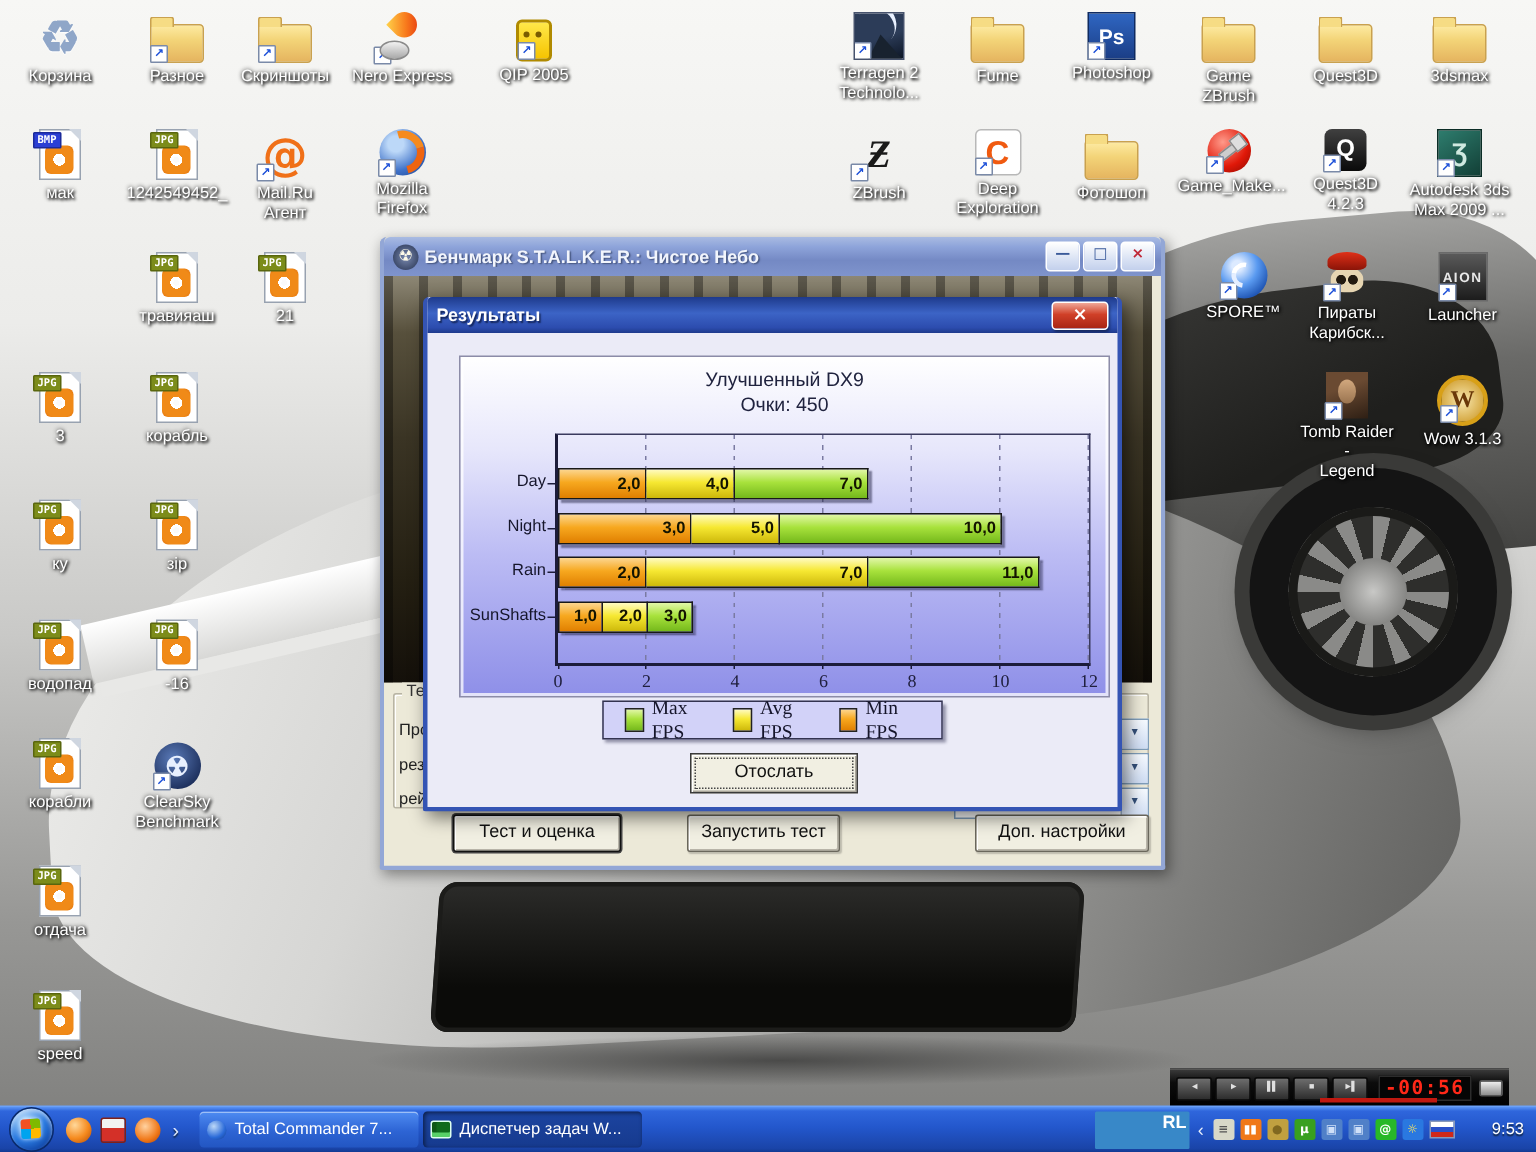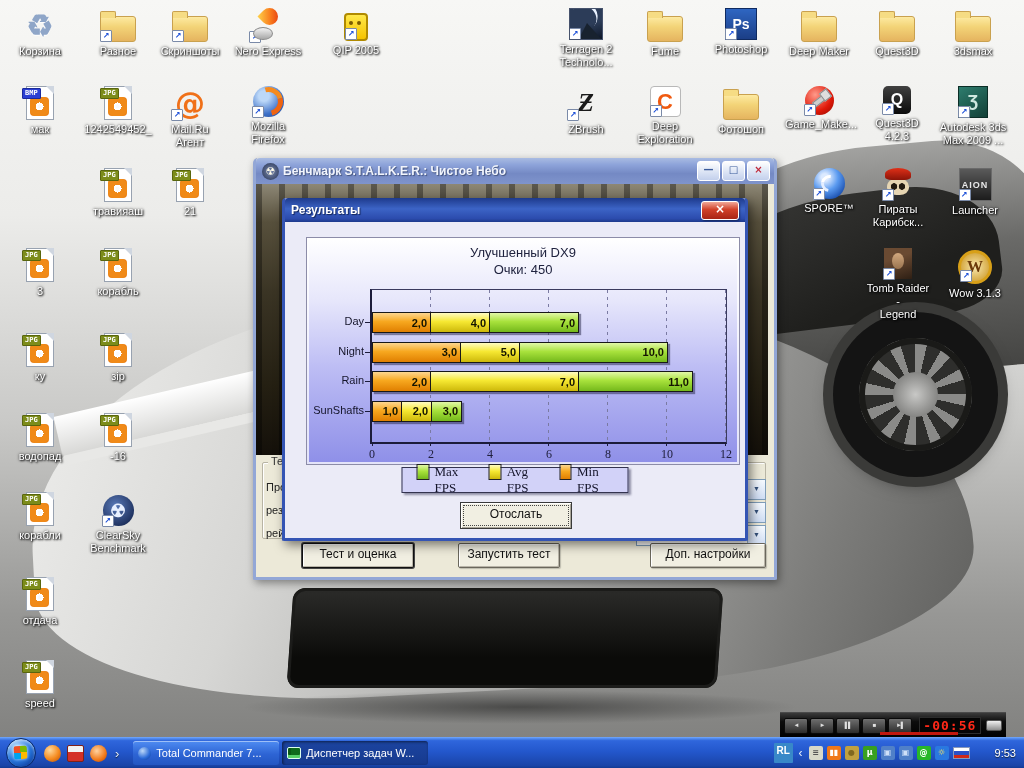--- a/index.html
+++ b/index.html
@@ -172,21 +172,21 @@
     box-shadow:2px 2px 1px rgba(35,35,70,.5);}
   .bseg{box-sizing:border-box;height:21px;border:1px solid #181818;display:flex;align-items:center;
     justify-content:flex-end;padding-right:3px;font-weight:bold;font-size:11px;color:#141400;}
   .bseg + .bseg{border-left:none;}
   .seg-min{background:linear-gradient(180deg,#fcd690 0%,#f7a81f 45%,#e07f00 100%);}
   .seg-avg{background:linear-gradient(180deg,#fffbc2 0%,#f6e832 45%,#cdb80a 100%);}
   .seg-max{background:linear-gradient(180deg,#e2f7a8 0%,#a8e23c 45%,#74b81b 100%);}
   .legend{position:absolute;left:50%;transform:translateX(-50%);top:245px;height:24px;
     display:flex;align-items:center;gap:16px;padding:0 14px;border:1px solid #33334f;
     background:#d2d2f8;box-shadow:2px 2px 2px rgba(35,35,70,.45);}
-  .leg-item{display:flex;gap:5px;font:13px "Liberation Serif",serif;color:#15152a;}
+  .leg-item{display:flex;align-items:center;gap:5px;font:13px "Liberation Serif",serif;color:#15152a;}
   .leg-sq{width:14px;height:14px;border:1px solid #222;}
   .btn-send{position:absolute;left:172px;top:280px;width:110px;height:25px;background:#f1efe2;
     border:1px solid #3a3a3a;box-shadow:inset 1px 1px 0 #fff,inset -1px -1px 0 #aaa69a;
     outline:1px dotted #444;outline-offset:-4px;font-size:12px;color:#111;
     text-align:center;line-height:23px;font-family:"Liberation Sans",sans-serif;}
   
   .player{position:absolute;left:780px;top:712px;width:226px;height:26px;z-index:4;
     background:linear-gradient(#3a3a3a,#0c0c0c 35%,#000);border-top:1px solid #4a4a4a;
     display:flex;align-items:center;padding:0 4px;box-sizing:border-box;}
   .pbtn{width:22px;height:14px;margin-right:2px;border:1px solid #0a0a0a;border-radius:2px;
@@ -215,22 +215,22 @@
   .qli-avira{background:radial-gradient(circle at 40% 35%,#ffd2a0,#f07818 60%,#a83c08);}
   .chev{color:#dfe9fc;font-size:13px;margin-right:14px;text-shadow:0 1px 1px #123;}
   .task{width:146px;height:24px;margin-right:3px;border-radius:3px;display:flex;align-items:center;
     padding:0 5px;box-sizing:border-box;color:#fff;font-size:11px;white-space:nowrap;overflow:hidden;
     background:linear-gradient(#4f8cf2,#2d64d4 55%,#2356c2);box-shadow:inset 0 1px 0 rgba(255,255,255,.45);}
   .task.active{background:linear-gradient(#1c44a0,#163a8e);box-shadow:inset 1px 1px 3px rgba(0,0,0,.55);}
   .task-ic{width:14px;height:12px;margin-right:5px;border-radius:2px;flex:none;}
   .ic-totalcmd{border-radius:50%;width:13px;height:13px;background:radial-gradient(circle at 35% 30%,#bcd8f8,#2a6ad8 60%,#123a88);}
   .ic-taskmgr{background:#0f6a1c;box-shadow:inset 0 -3px 0 #58d068,inset 3px 0 0 #0c5816;border:1px solid #dfe;box-sizing:border-box;}
   .tray{margin-left:auto;display:flex;align-items:center;gap:4px;padding:0 8px;height:100%;}
-  .lang{width:19px;height:20px;background:#3888c8;color:#fff;font-size:10px;font-weight:bold;
-    text-align:center;line-height:15px;border-radius:1px;}
+  .lang{width:19px;height:25px;background:#3888c8;color:#fff;font-size:12px;font-weight:bold;
+    text-align:center;line-height:15px;border-radius:1px;padding-left:44px;}
   .collapse{color:#eaf1fc;font-size:12px;margin:0 2px;}
   .tico{width:14px;height:14px;border-radius:2px;text-align:center;overflow:hidden;}
   .flag{width:17px;height:12px;background:linear-gradient(180deg,#fff 0 33%,#2a50c8 33% 66%,#d02818 66%);
     border:1px solid #8899bb;box-sizing:border-box;}
   .clock{color:#fff;font-size:11px;margin-left:11px;text-shadow:0 1px 1px #123;padding-left:10px;}
 </style>
 </head>
 <body>
 
 <div id="screen">
@@ -394,21 +394,21 @@
       <div class="dicon" style="left: 631px; top: 8px;">
         <div class="g g-folder"></div>
         <div class="lbl">Fume</div>
       </div>
       <div class="dicon" style="left: 707px; top: 8px;">
         <div class="g g-photoshop">Ps<span class="sc">↗</span></div>
         <div class="lbl">Photoshop</div>
       </div>
       <div class="dicon" style="left: 785px; top: 8px;">
         <div class="g g-folder"></div>
-        <div class="lbl">Deep Maker</div>
+        <div class="lbl">Game ZBrush</div>
       </div>
       <div class="dicon" style="left: 863px; top: 8px;">
         <div class="g g-folder"></div>
         <div class="lbl">Quest3D</div>
       </div>
       <div class="dicon" style="left: 939px; top: 8px;">
         <div class="g g-folder"></div>
         <div class="lbl">3dsmax</div>
       </div>
       <div class="dicon" style="left: 552px; top: 86px;">

